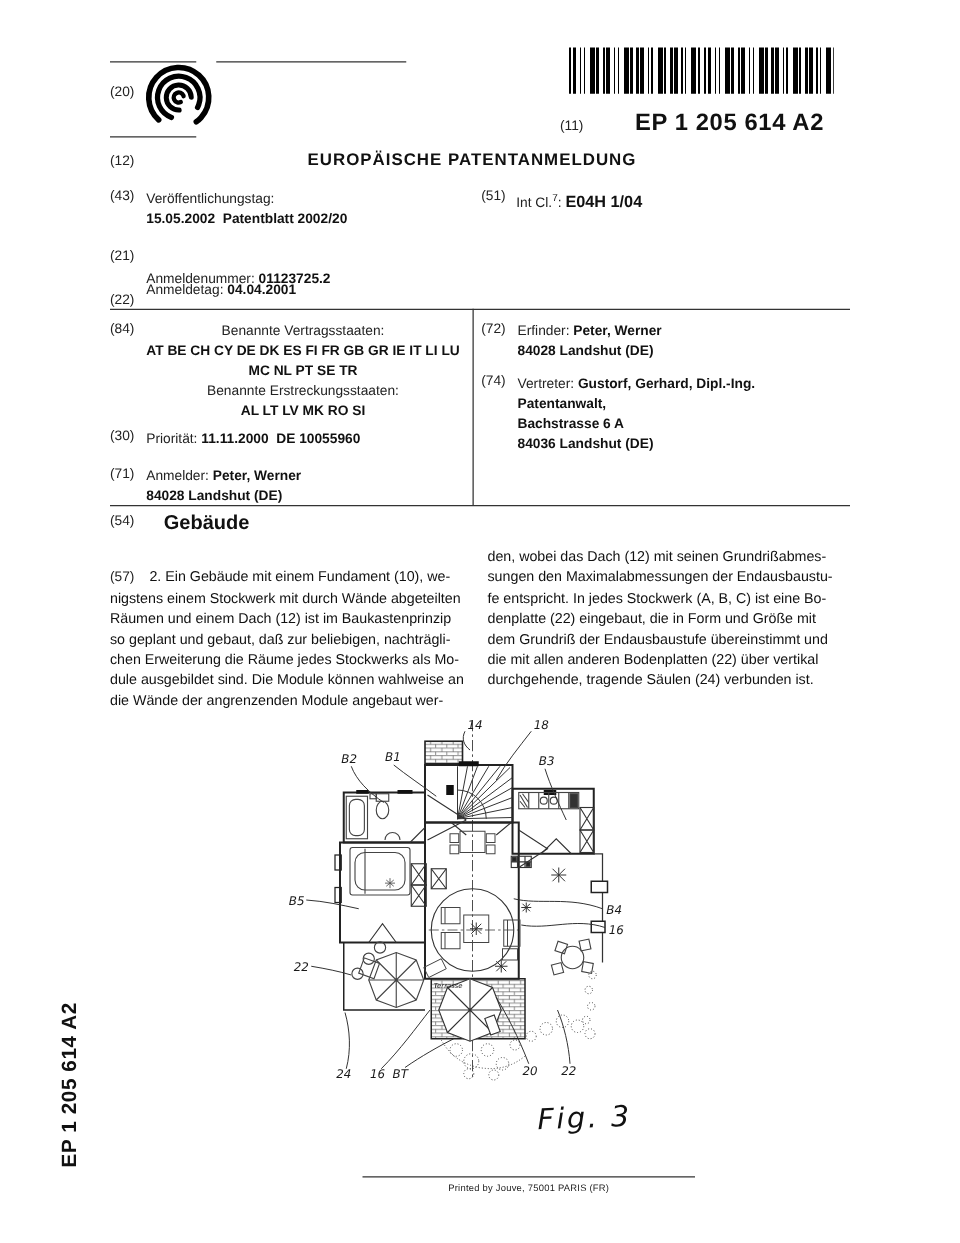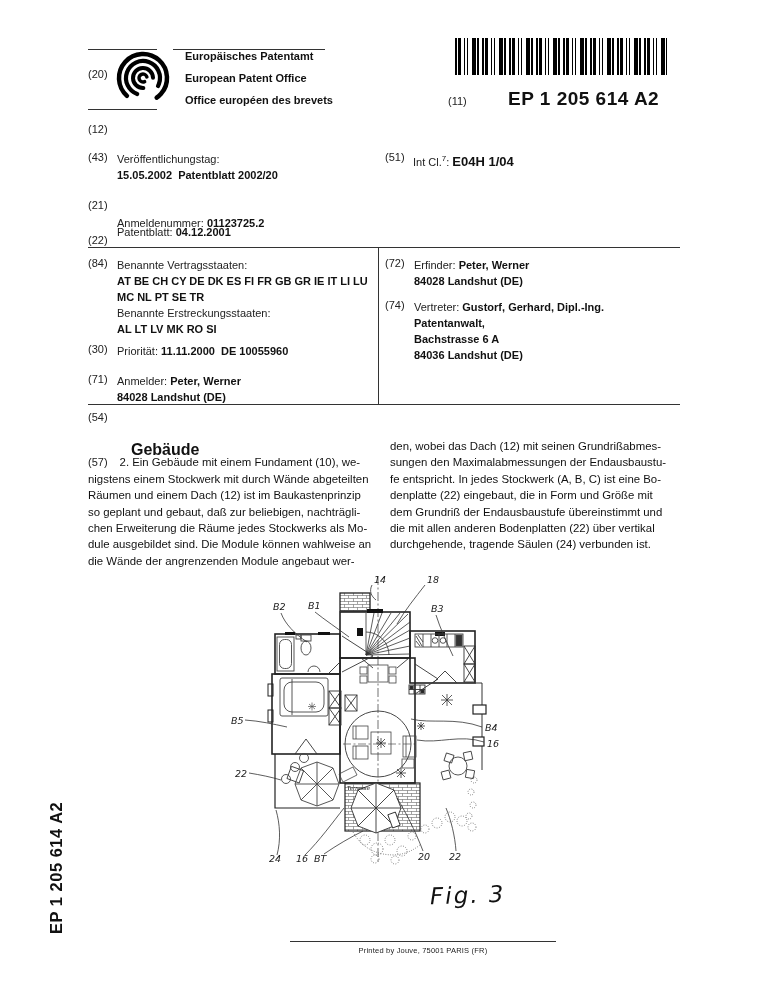--- a/index.html
+++ b/index.html
@@ -1,19 +1,19 @@
 <!DOCTYPE html>
 <html><head>
 <meta charset="utf-8">
 <style>
   html,body{margin:0;padding:0;background:#fff;}
   #page{position:relative;width:768px;height:994px;background:#ffffff;overflow:hidden;
         font-family:"Liberation Sans",sans-serif;color:#111;}
   .abs{position:absolute;}
-  .b{font-weight:bold;margin-top:31px;}
+  .b{font-weight:bold;}
   .pre{white-space:pre;text-align:right;}
   .prelines{white-space:pre-line;}
   .tag{font-size:11px;color:#222;}
   .lbl{font-size:11px;color:#222;}
   .rule{position:absolute;background:#333;height:1px;}
   .vrule{position:absolute;background:#333;width:1px;}
   .office{font-size:11px;font-weight:bold;line-height:22px;white-space:pre-line;}
   .pubnum{font-size:19px;font-weight:bold;letter-spacing:0.5px;}
   .doctitle{font-size:13.5px;font-weight:bold;letter-spacing:0.8px;}
   .field{font-size:11px;line-height:16px;}
@@ -41,30 +41,28 @@
   <div class="abs tag" style="left:88px;top:68px;">(20)</div>
   <svg class="abs" style="left:113px;top:44px;" width="60" height="68" viewBox="0 0 60 68">
     <g fill="none" stroke="#000" stroke-linecap="round" transform="rotate(-18 30 34)">
       <circle cx="30" cy="34" r="24" stroke-width="4.5" stroke-dasharray="118 33" transform="rotate(150 30 34)"></circle>
       <circle cx="30" cy="34" r="17" stroke-width="4.2" stroke-dasharray="82 25" transform="rotate(128 30 34)"></circle>
       <circle cx="30" cy="34" r="10" stroke-width="4" stroke-dasharray="47 16" transform="rotate(106 30 34)"></circle>
       <circle cx="30" cy="34" r="4" stroke-width="3.5" stroke-dasharray="19 6" transform="rotate(84 30 34)"></circle>
     </g>
   </svg>
 
-  <div class="abs office" style="left:185px;top:45px;">Europäisches Patentamt
-European Patent Office
-Office européen des brevets</div>
 
   <div class="barcode" style="left:455px;top:38px;width:212px;height:37px;"></div>
 
   <div class="abs tag" style="left:448px;top:95px;">(11)</div>
   <div class="abs pubnum" style="left:508px;top:88px;">EP 1 205 614 A2</div>
 
   <div class="abs tag" style="left:88px;top:123px;">(12)</div>
+  <div class="abs doctitle" style="left:246px;top:120px;">EUROPÄISCHE PATENTANMELDUNG</div>
 
   <div class="abs tag" style="left:88px;top:151px;">(43)</div>
   <div class="abs field" style="left:117px;top:151px;">
     <span class="lbl">Veröffentlichungstag:</span><br>
     <span class="b pre">15.05.2002  Patentblatt 2002/20</span>
   </div>
 
   <div class="abs tag" style="left:385px;top:151px;">(51)</div>
   <div class="abs field" style="left:413px;top:151px;">
     <span class="lbl">Int Cl.</span><sup style="font-size:8px;">7</sup><span class="lbl">:</span>
@@ -72,30 +70,30 @@
   </div>
 
   <div class="abs tag" style="left:88px;top:199px;">(21)</div>
   <div class="abs field" style="left:117px;top:215px;">
     <span class="lbl">Anmeldenummer:</span>
     <span class="b">01123725.2</span>
   </div>
 
   <div class="abs tag" style="left:88px;top:224px;margin-top:10px;">(22)</div>
   <div class="abs field" style="left:117px;top:224px;">
-    <span class="lbl">Patentblatt:</span>
-    <span class="b">04.12.2001</span>
+    <span class="lbl">Anmeldetag:</span>
+    <span class="b">04.04.2001</span>
   </div>
 
   <div class="rule" style="left:88px;top:247px;width:592px;"></div>
   <div class="vrule" style="left:378px;top:247px;height:157px;"></div>
   <div class="rule" style="left:88px;top:404px;width:592px;"></div>
 
   <div class="abs tag" style="left:88px;top:257px;">(84)</div>
-  <div class="abs field" style="left:117px;top:257px;">
+  <div class="abs field" style="left:117px;top:257px;text-align:center;">
     <span class="lbl">Benannte Vertragsstaaten:</span><br>
     <span class="b prelines">AT BE CH CY DE DK ES FI FR GB GR IE IT LI LU
 MC NL PT SE TR</span><br>
     <span class="lbl">Benannte Erstreckungsstaaten:</span><br>
     <span class="b">AL LT LV MK RO SI</span>
   </div>
 
   <div class="abs tag" style="left:88px;top:343px;">(30)</div>
   <div class="abs field" style="left:117px;top:343px;">
     <span class="lbl">Priorität:</span>

